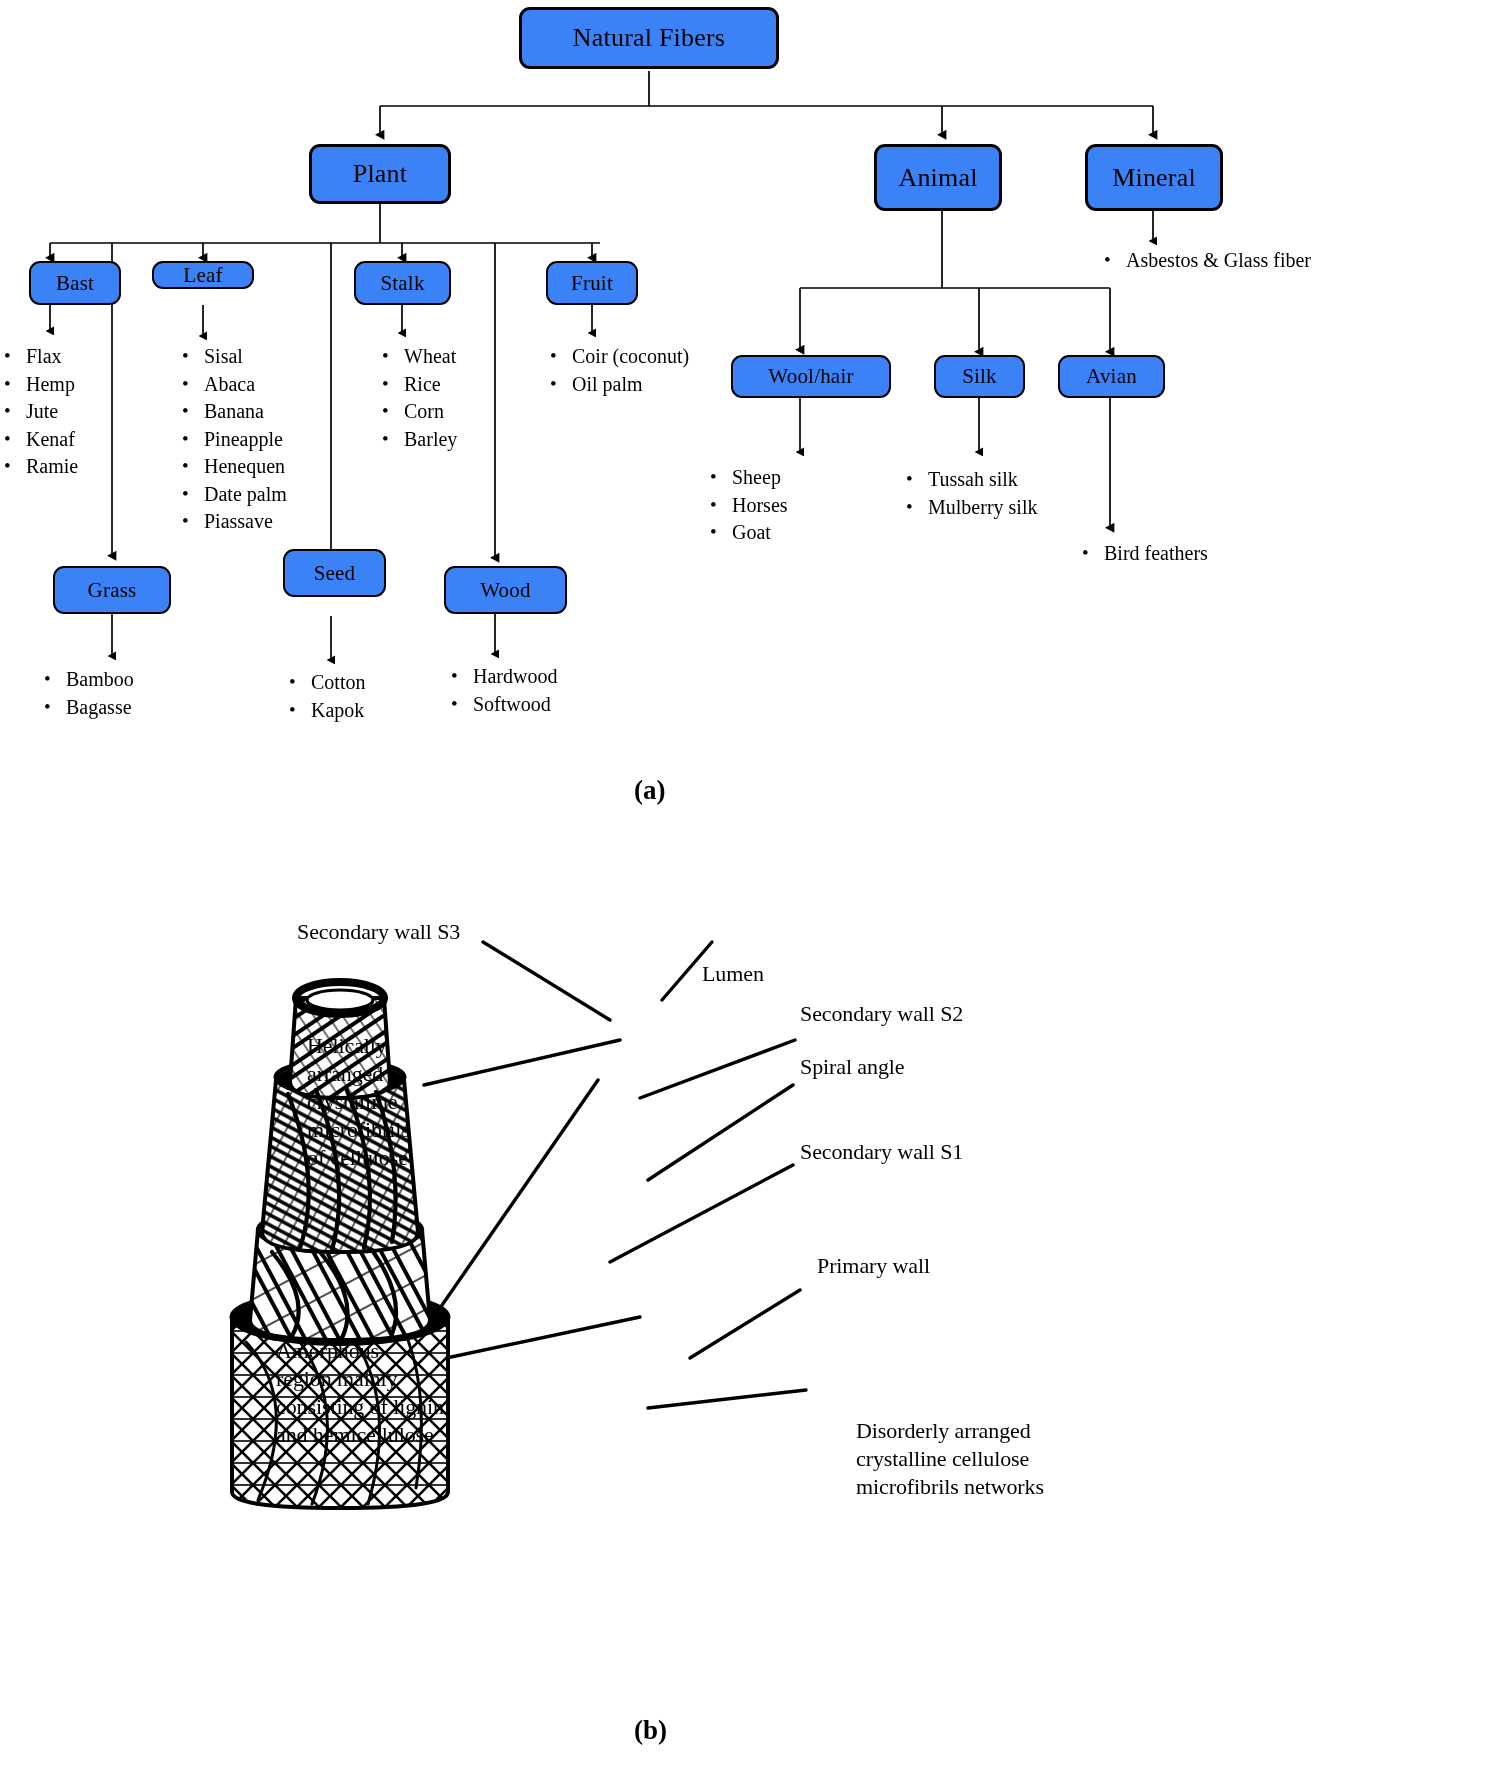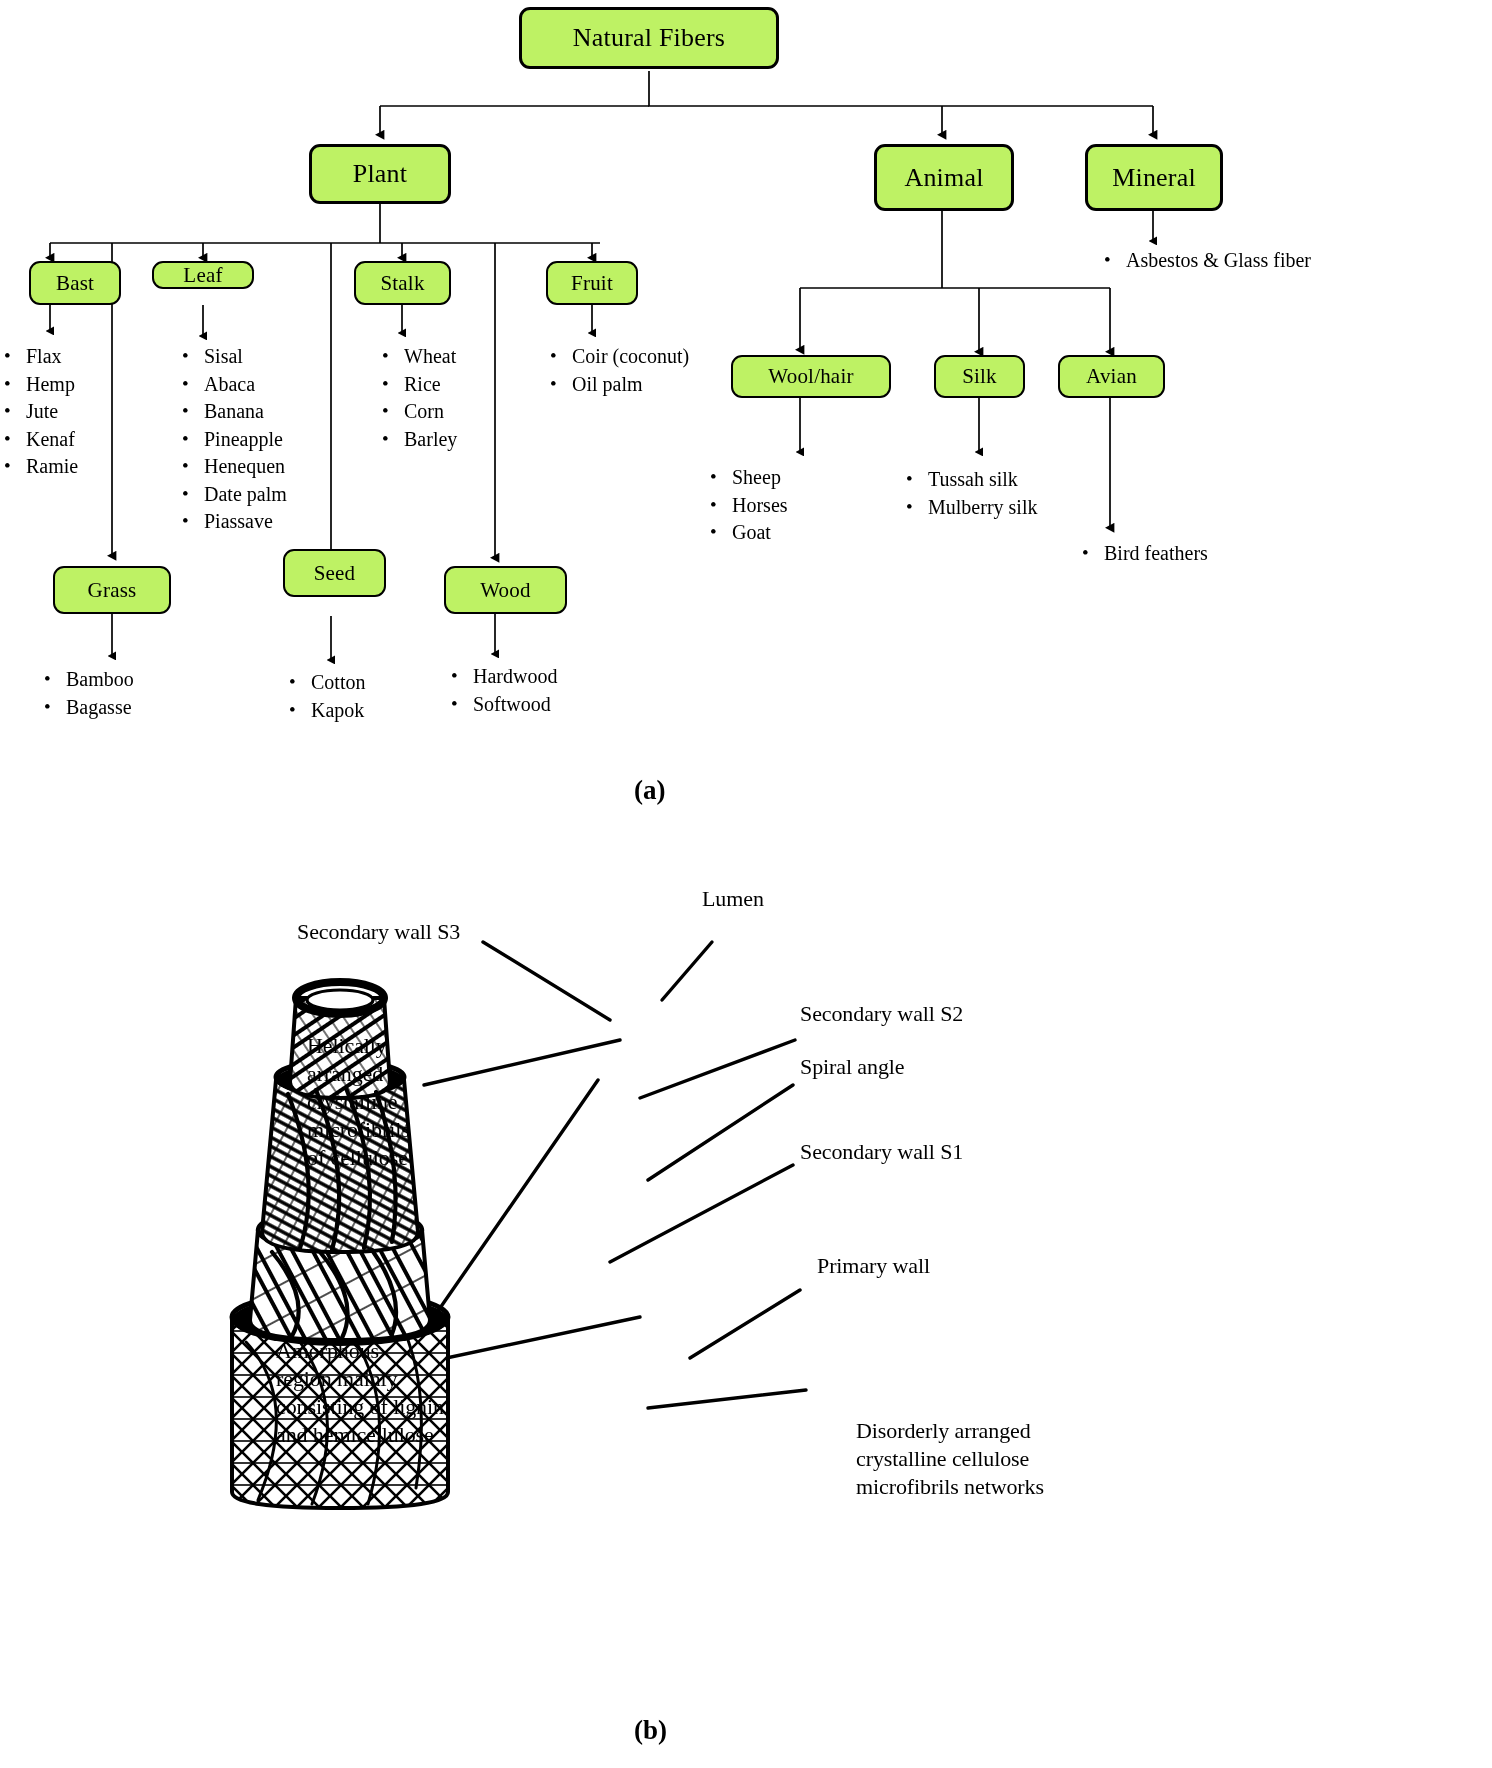--- a/index.html
+++ b/index.html
@@ -14,21 +14,21 @@
     font-family: "Liberation Serif", "DejaVu Serif", serif;
     color: #000000;
     overflow: hidden;
   }
 
   
   .node {
     position: absolute;
     border: 2.5px solid #000;
     border-radius: 11px;
-    background: #bef264;
+    background: #3b82f6;
     display: flex;
     align-items: center;
     justify-content: center;
     font-size: 21px;
     line-height: 1;
     box-sizing: border-box;
     letter-spacing: .2px;
   }
   .node.big { font-size: 26px; border-width: 3px; }
 
@@ -133,21 +133,21 @@
   </g>
 </svg>
 
 <div class="node big" style="left:519px; top:7px; width:260px; height:62px;">
   <span>Natural Fibers</span>
 </div>
 
 <div class="node big" style="left:309px; top:144px; width:142px; height:60px;">
   <span>Plant</span>
 </div>
-<div class="node big" style="left:874px; top:144px; width:140px; height:67px;">
+<div class="node big" style="left:874px; top:144px; width:128px; height:67px;">
   <span>Animal</span>
 </div>
 <div class="node big" style="left:1085px; top:144px; width:138px; height:67px;">
   <span>Mineral</span>
 </div>
 
 <div class="node" style="left:5px; top:261px; width:92px; height:44px;margin-left:24px;">
   <span>Bast</span>
 </div>
 <div class="node" style="left:152px; top:261px; width:102px; height:28px;">
@@ -317,21 +317,21 @@
       <path d="M246,462 Q300,520 258,620"></path>
       <path d="M300,462 Q348,530 312,624"></path>
       <path d="M356,462 Q396,528 368,624"></path>
       <path d="M408,460 Q430,520 416,608"></path>
     </g>
   </g>
 </svg>
 
 <div class="blabel lefty" style="left:297px; top:918px;">Secondary wall S3</div>
 
-<div class="blabel lefty" style="left:702px; top:885px;">Lumen</div>
+<div class="blabel lefty" style="left:702px; top:960px;">Lumen</div>
 
 <div class="blabel right" style="left:800px; top:1000px;">Secondary wall S2</div>
 
 <div class="blabel right" style="left:800px; top:1053px;">Spiral angle</div>
 
 <div class="blabel right" style="left:800px; top:1138px;">Secondary wall S1</div>
 
 <div class="blabel right" style="left:817px; top:1252px;">Primary wall</div>
 
 <div class="blabel lefty" style="left:307px; top:1032px;">Helically

